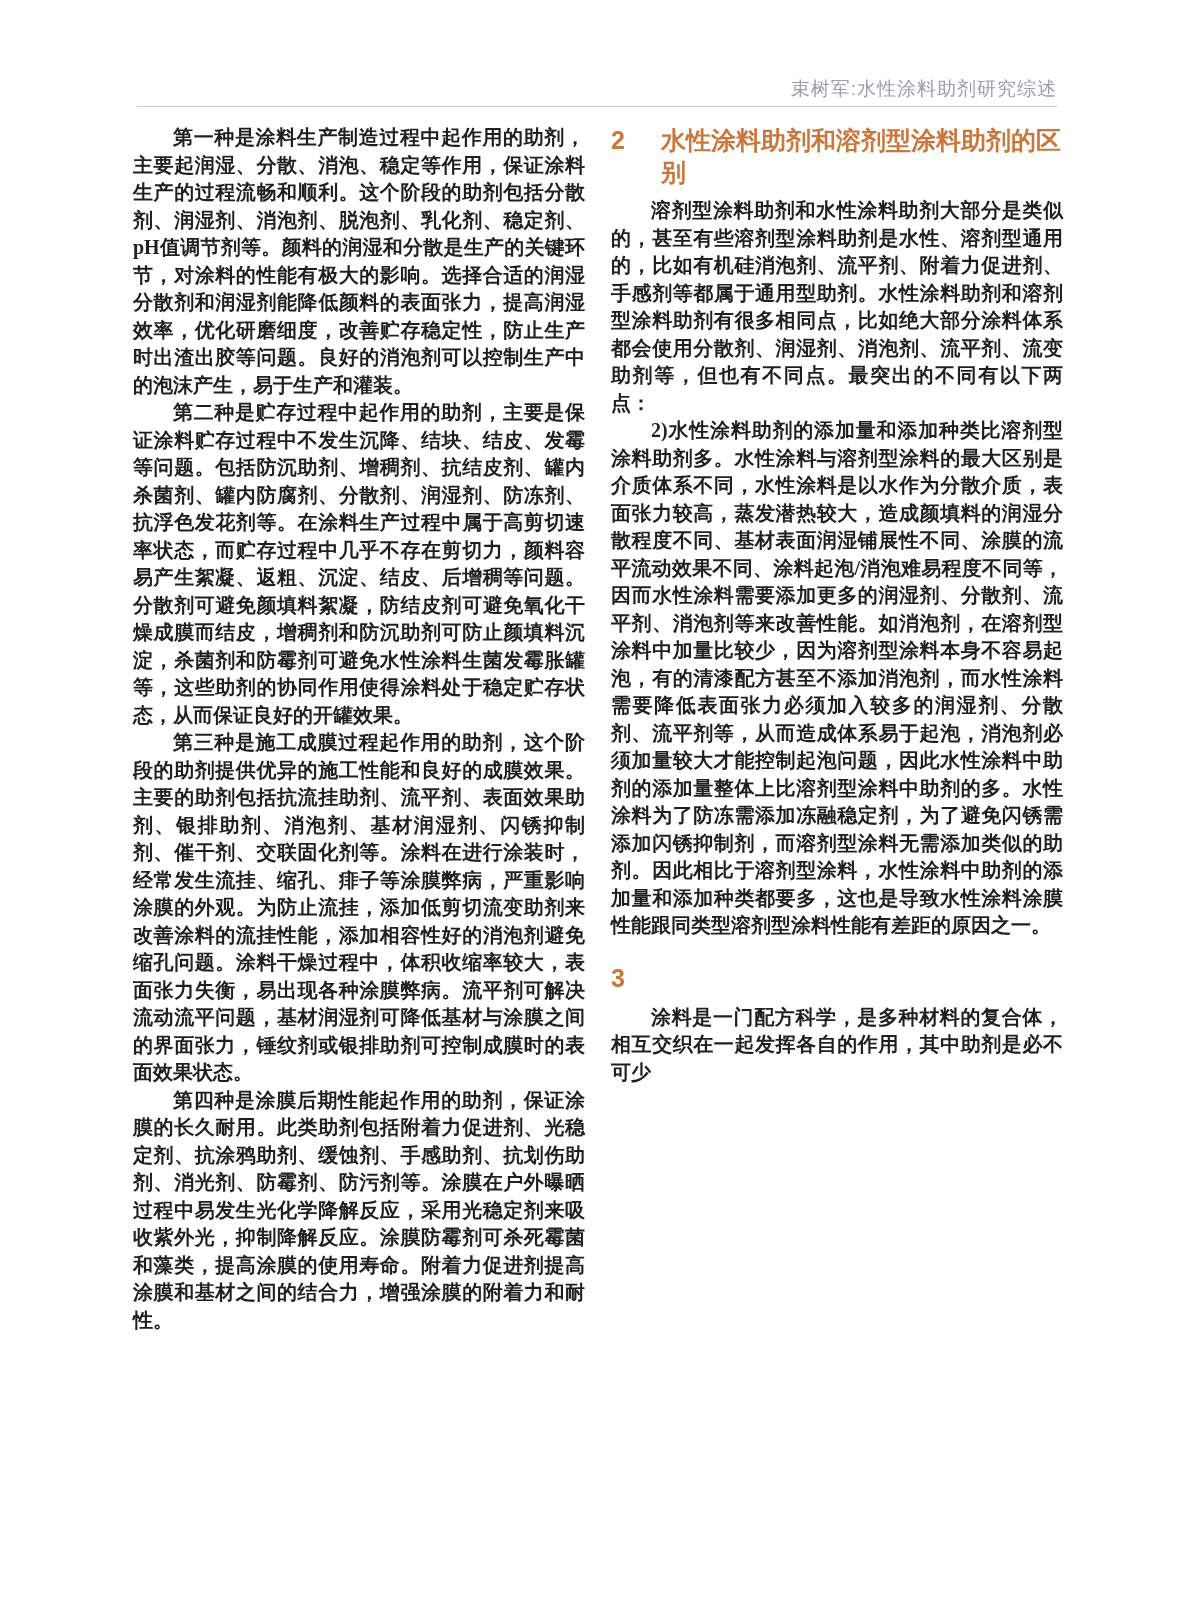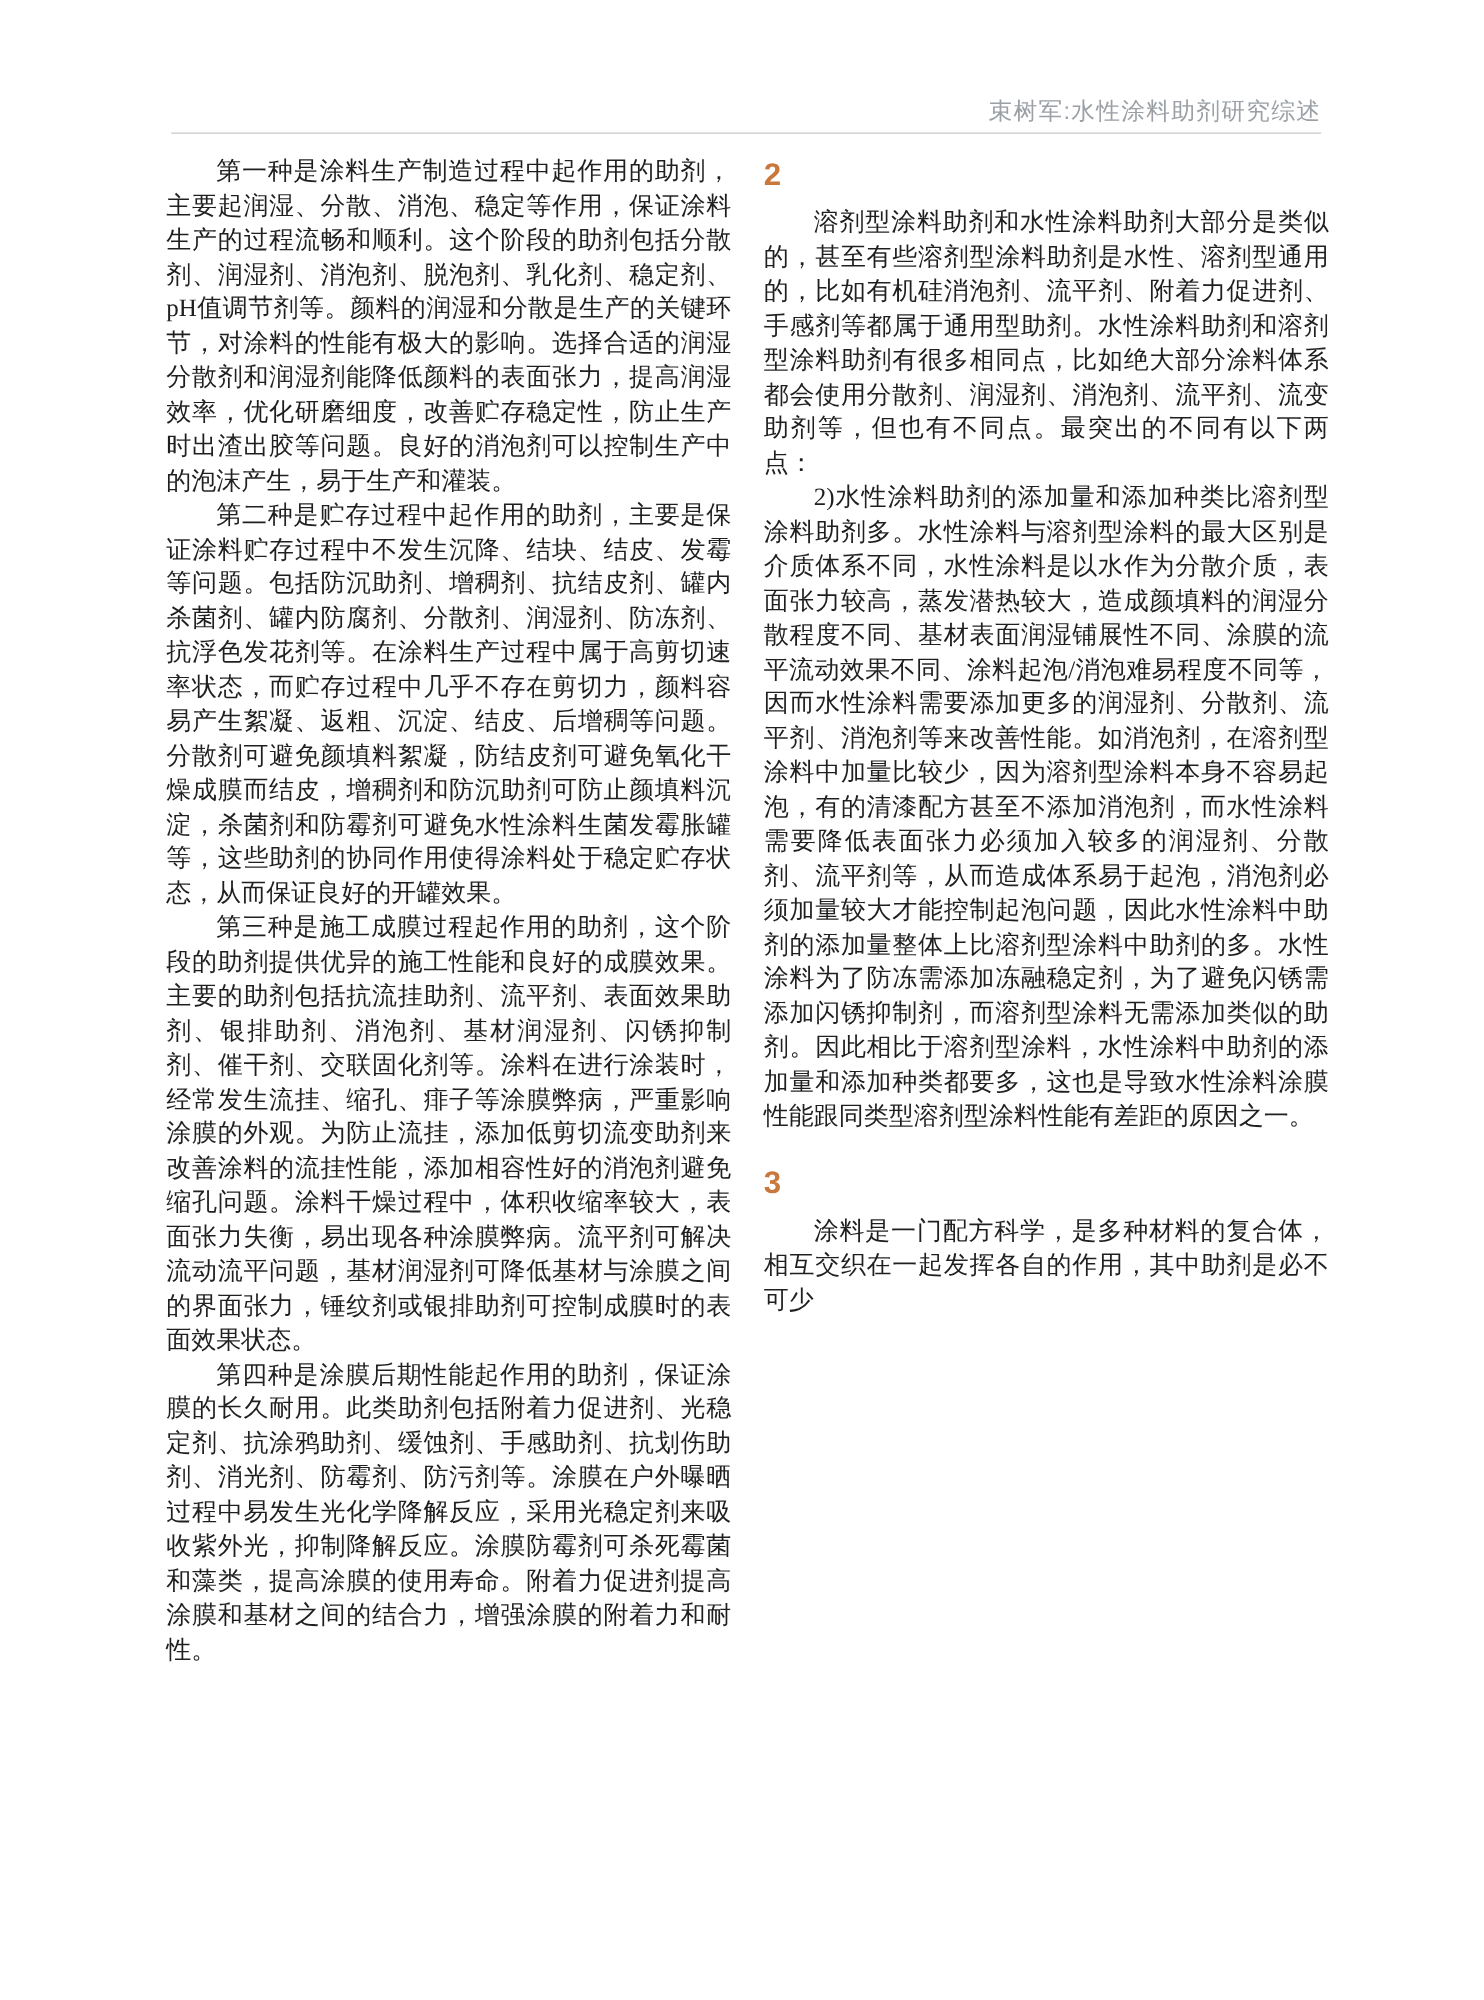--- a/index.html
+++ b/index.html
@@ -49,20 +49,21 @@
   .col {
     width: 452px;
     font-size: 20px;
     line-height: 27.5px;
     color: #1f1f1f;
     text-align: justify;
   }
   .col p {
     margin: 0;
     text-indent: 2em;
+    font-weight: bold;
   }
 
   
   .sec-heading {
     display: flex;
     color: #c9773b;
     font-family: "Liberation Sans", "DejaVu Sans", sans-serif;
     font-weight: bold;
     font-size: 25px;
     line-height: 32px;
@@ -135,20 +136,21 @@
       <p>第一种是涂料生产制造过程中起作用的助剂，主要起润湿、分散、消泡、稳定等作用，保证涂料生产的过程流畅和顺利。这个阶段的助剂包括分散剂、润湿剂、消泡剂、脱泡剂、乳化剂、稳定剂、pH值调节剂等。颜料的润湿和分散是生产的关键环节，对涂料的性能有极大的影响。选择合适的润湿分散剂和润湿剂能降低颜料的表面张力，提高润湿效率，优化研磨细度，改善贮存稳定性，防止生产时出渣出胶等问题。良好的消泡剂可以控制生产中的泡沫产生，易于生产和灌装。</p>
       <p>第二种是贮存过程中起作用的助剂，主要是保证涂料贮存过程中不发生沉降、结块、结皮、发霉等问题。包括防沉助剂、增稠剂、抗结皮剂、罐内杀菌剂、罐内防腐剂、分散剂、润湿剂、防冻剂、抗浮色发花剂等。在涂料生产过程中属于高剪切速率状态，而贮存过程中几乎不存在剪切力，颜料容易产生絮凝、返粗、沉淀、结皮、后增稠等问题。分散剂可避免颜填料絮凝，防结皮剂可避免氧化干燥成膜而结皮，增稠剂和防沉助剂可防止颜填料沉淀，杀菌剂和防霉剂可避免水性涂料生菌发霉胀罐等，这些助剂的协同作用使得涂料处于稳定贮存状态，从而保证良好的开罐效果。</p>
       <p>第三种是施工成膜过程起作用的助剂，这个阶段的助剂提供优异的施工性能和良好的成膜效果。主要的助剂包括抗流挂助剂、流平剂、表面效果助剂、银排助剂、消泡剂、基材润湿剂、闪锈抑制剂、催干剂、交联固化剂等。涂料在进行涂装时，经常发生流挂、缩孔、痱子等涂膜弊病，严重影响涂膜的外观。为防止流挂，添加低剪切流变助剂来改善涂料的流挂性能，添加相容性好的消泡剂避免缩孔问题。涂料干燥过程中，体积收缩率较大，表面张力失衡，易出现各种涂膜弊病。流平剂可解决流动流平问题，基材润湿剂可降低基材与涂膜之间的界面张力，锤纹剂或银排助剂可控制成膜时的表面效果状态。</p>
       <p>第四种是涂膜后期性能起作用的助剂，保证涂膜的长久耐用。此类助剂包括附着力促进剂、光稳定剂、抗涂鸦助剂、缓蚀剂、手感助剂、抗划伤助剂、消光剂、防霉剂、防污剂等。涂膜在户外曝晒过程中易发生光化学降解反应，采用光稳定剂来吸收紫外光，抑制降解反应。涂膜防霉剂可杀死霉菌和藻类，提高涂膜的使用寿命。附着力促进剂提高涂膜和基材之间的结合力，增强涂膜的附着力和耐性。</p>
     </div>
 
     <div class="col">
 
       <div class="sec-heading first">
         <span class="sec-num">2</span>
+        <span class="sec-title">水性涂料助剂和溶剂型涂料助剂的区别</span>
       </div>
 
       <p>溶剂型涂料助剂和水性涂料助剂大部分是类似的，甚至有些溶剂型涂料助剂是水性、溶剂型通用的，比如有机硅消泡剂、流平剂、附着力促进剂、手感剂等都属于通用型助剂。水性涂料助剂和溶剂型涂料助剂有很多相同点，比如绝大部分涂料体系都会使用分散剂、润湿剂、消泡剂、流平剂、流变助剂等，但也有不同点。最突出的不同有以下两点：</p>
       <p>2)水性涂料助剂的添加量和添加种类比溶剂型涂料助剂多。水性涂料与溶剂型涂料的最大区别是介质体系不同，水性涂料是以水作为分散介质，表面张力较高，蒸发潜热较大，造成颜填料的润湿分散程度不同、基材表面润湿铺展性不同、涂膜的流平流动效果不同、涂料起泡/消泡难易程度不同等，因而水性涂料需要添加更多的润湿剂、分散剂、流平剂、消泡剂等来改善性能。如消泡剂，在溶剂型涂料中加量比较少，因为溶剂型涂料本身不容易起泡，有的清漆配方甚至不添加消泡剂，而水性涂料需要降低表面张力必须加入较多的润湿剂、分散剂、流平剂等，从而造成体系易于起泡，消泡剂必须加量较大才能控制起泡问题，因此水性涂料中助剂的添加量整体上比溶剂型涂料中助剂的多。水性涂料为了防冻需添加冻融稳定剂，为了避免闪锈需添加闪锈抑制剂，而溶剂型涂料无需添加类似的助剂。因此相比于溶剂型涂料，水性涂料中助剂的添加量和添加种类都要多，这也是导致水性涂料涂膜性能跟同类型溶剂型涂料性能有差距的原因之一。</p>
 
       <div class="sec-heading later">
         <span class="sec-num">3</span>
       </div>
 
       <p>涂料是一门配方科学，是多种材料的复合体，相互交织在一起发挥各自的作用，其中助剂是必不可少</p>

